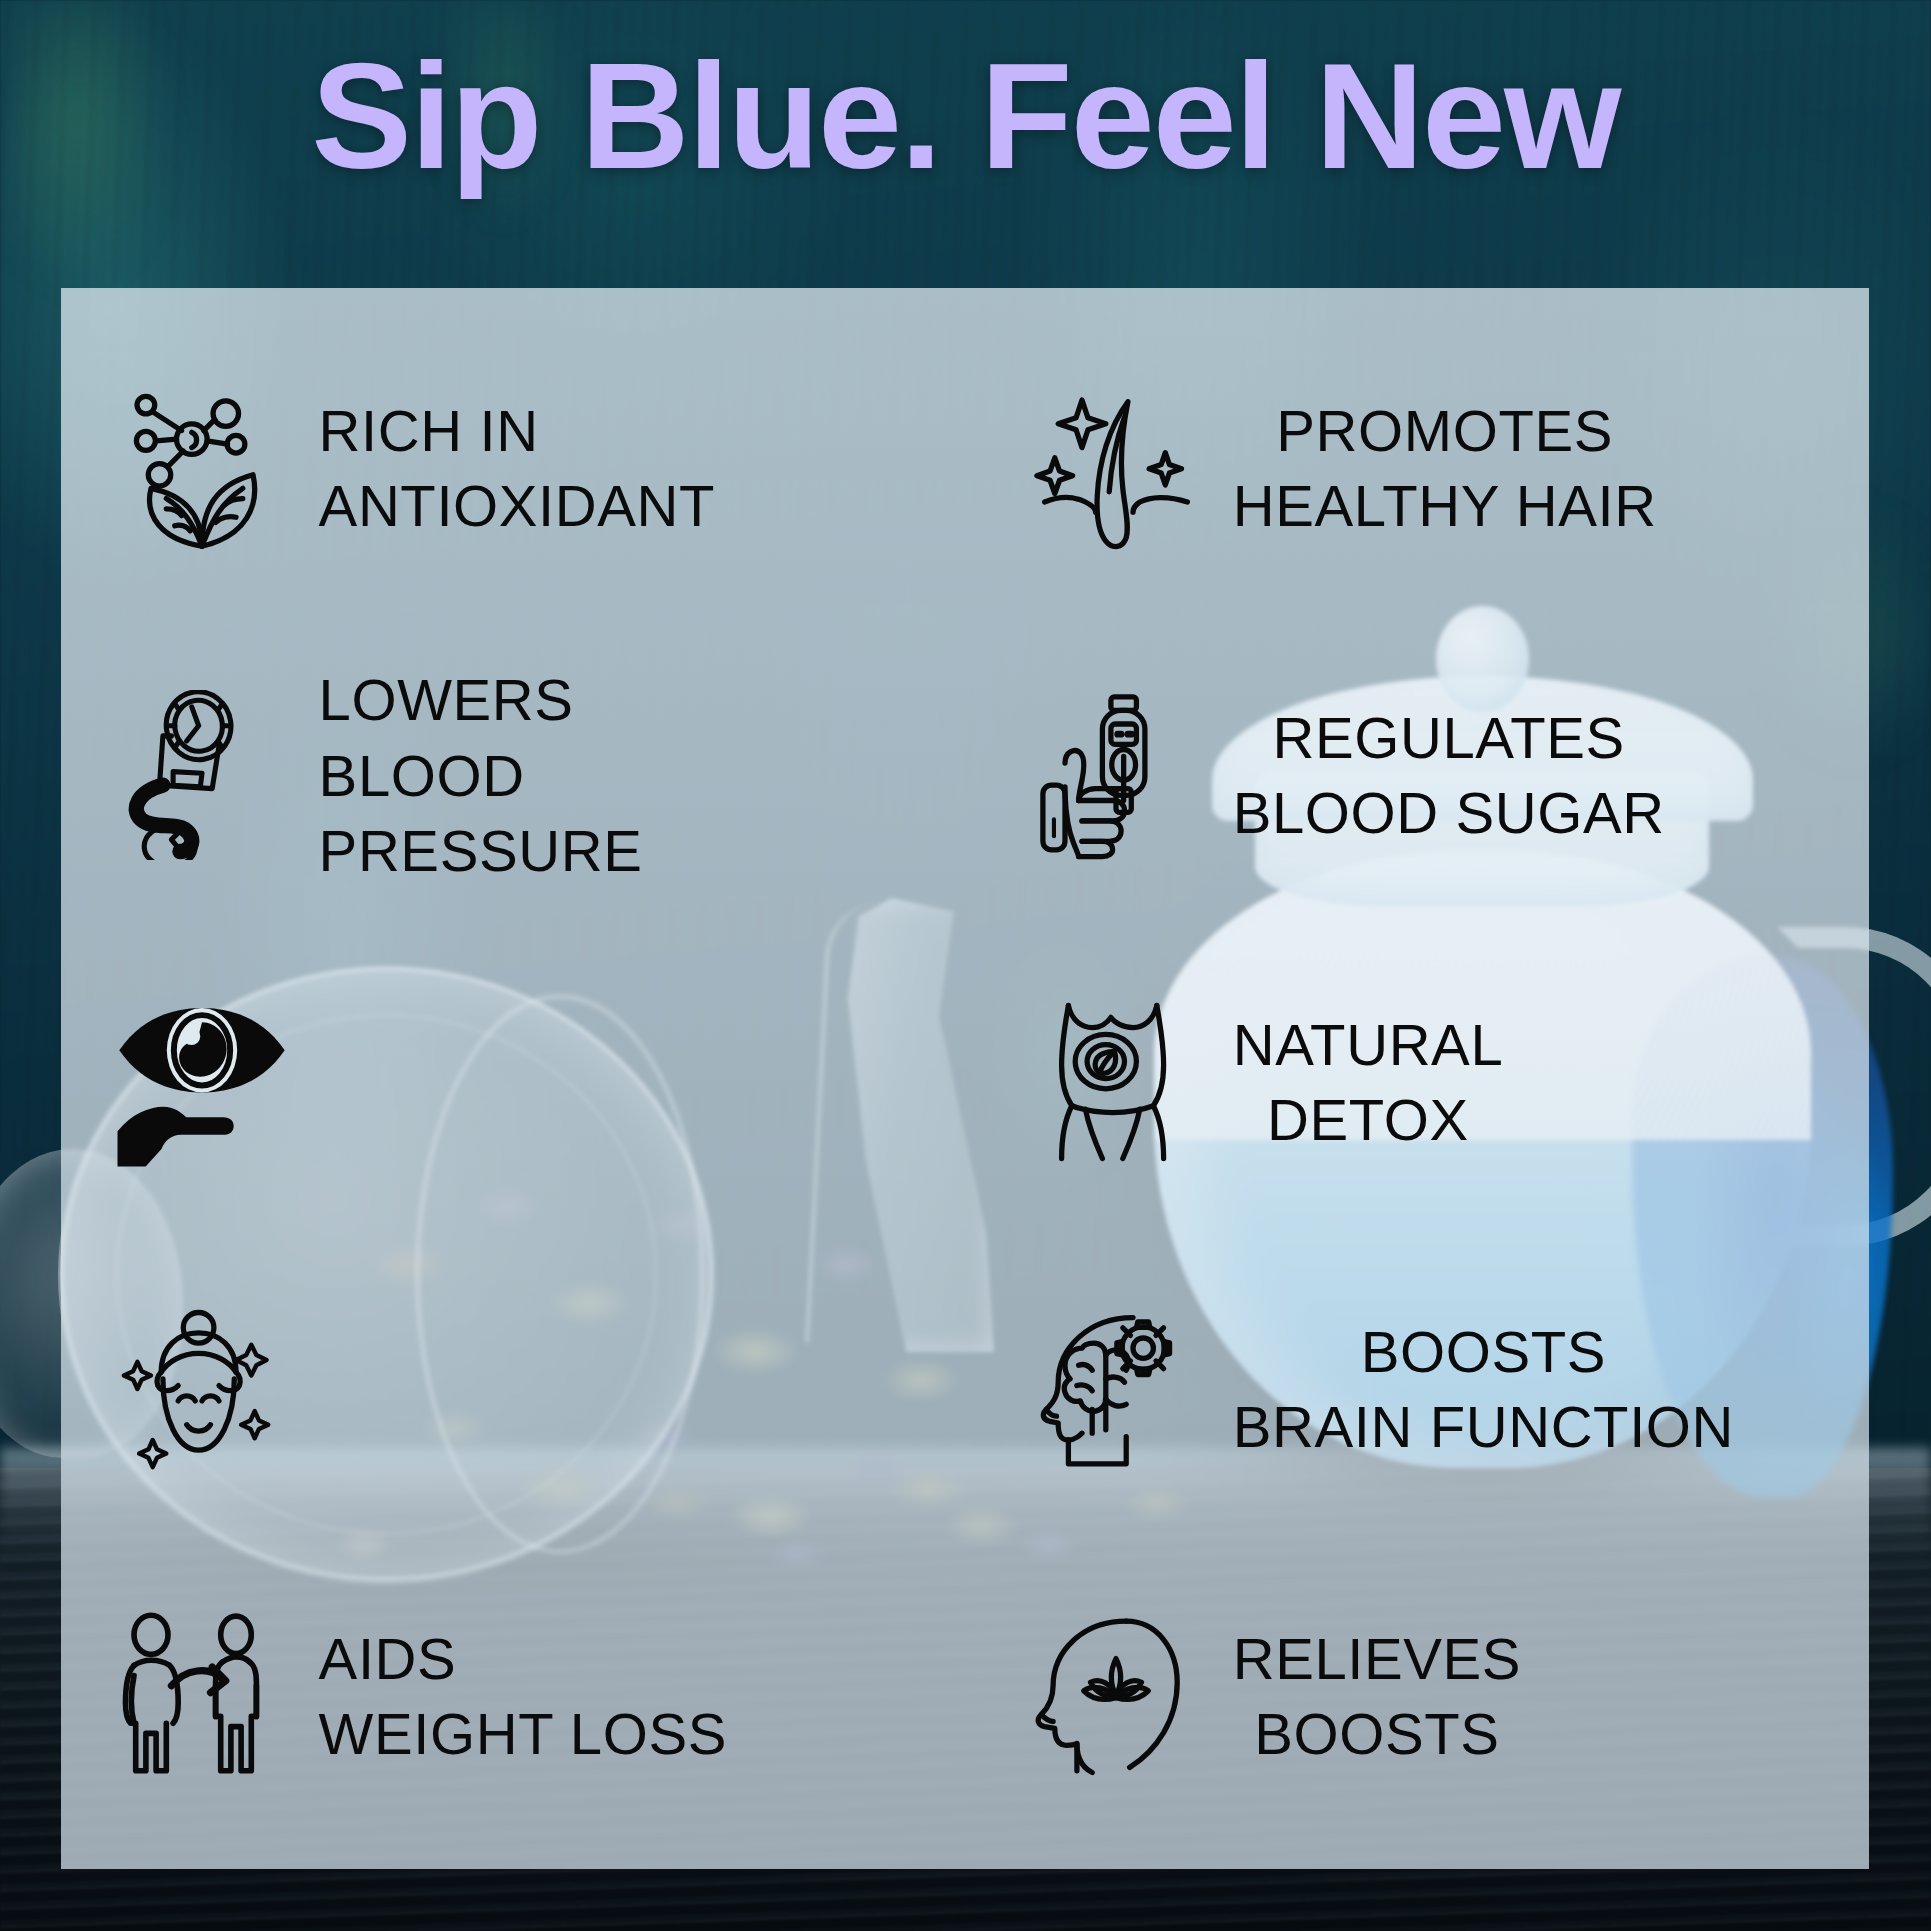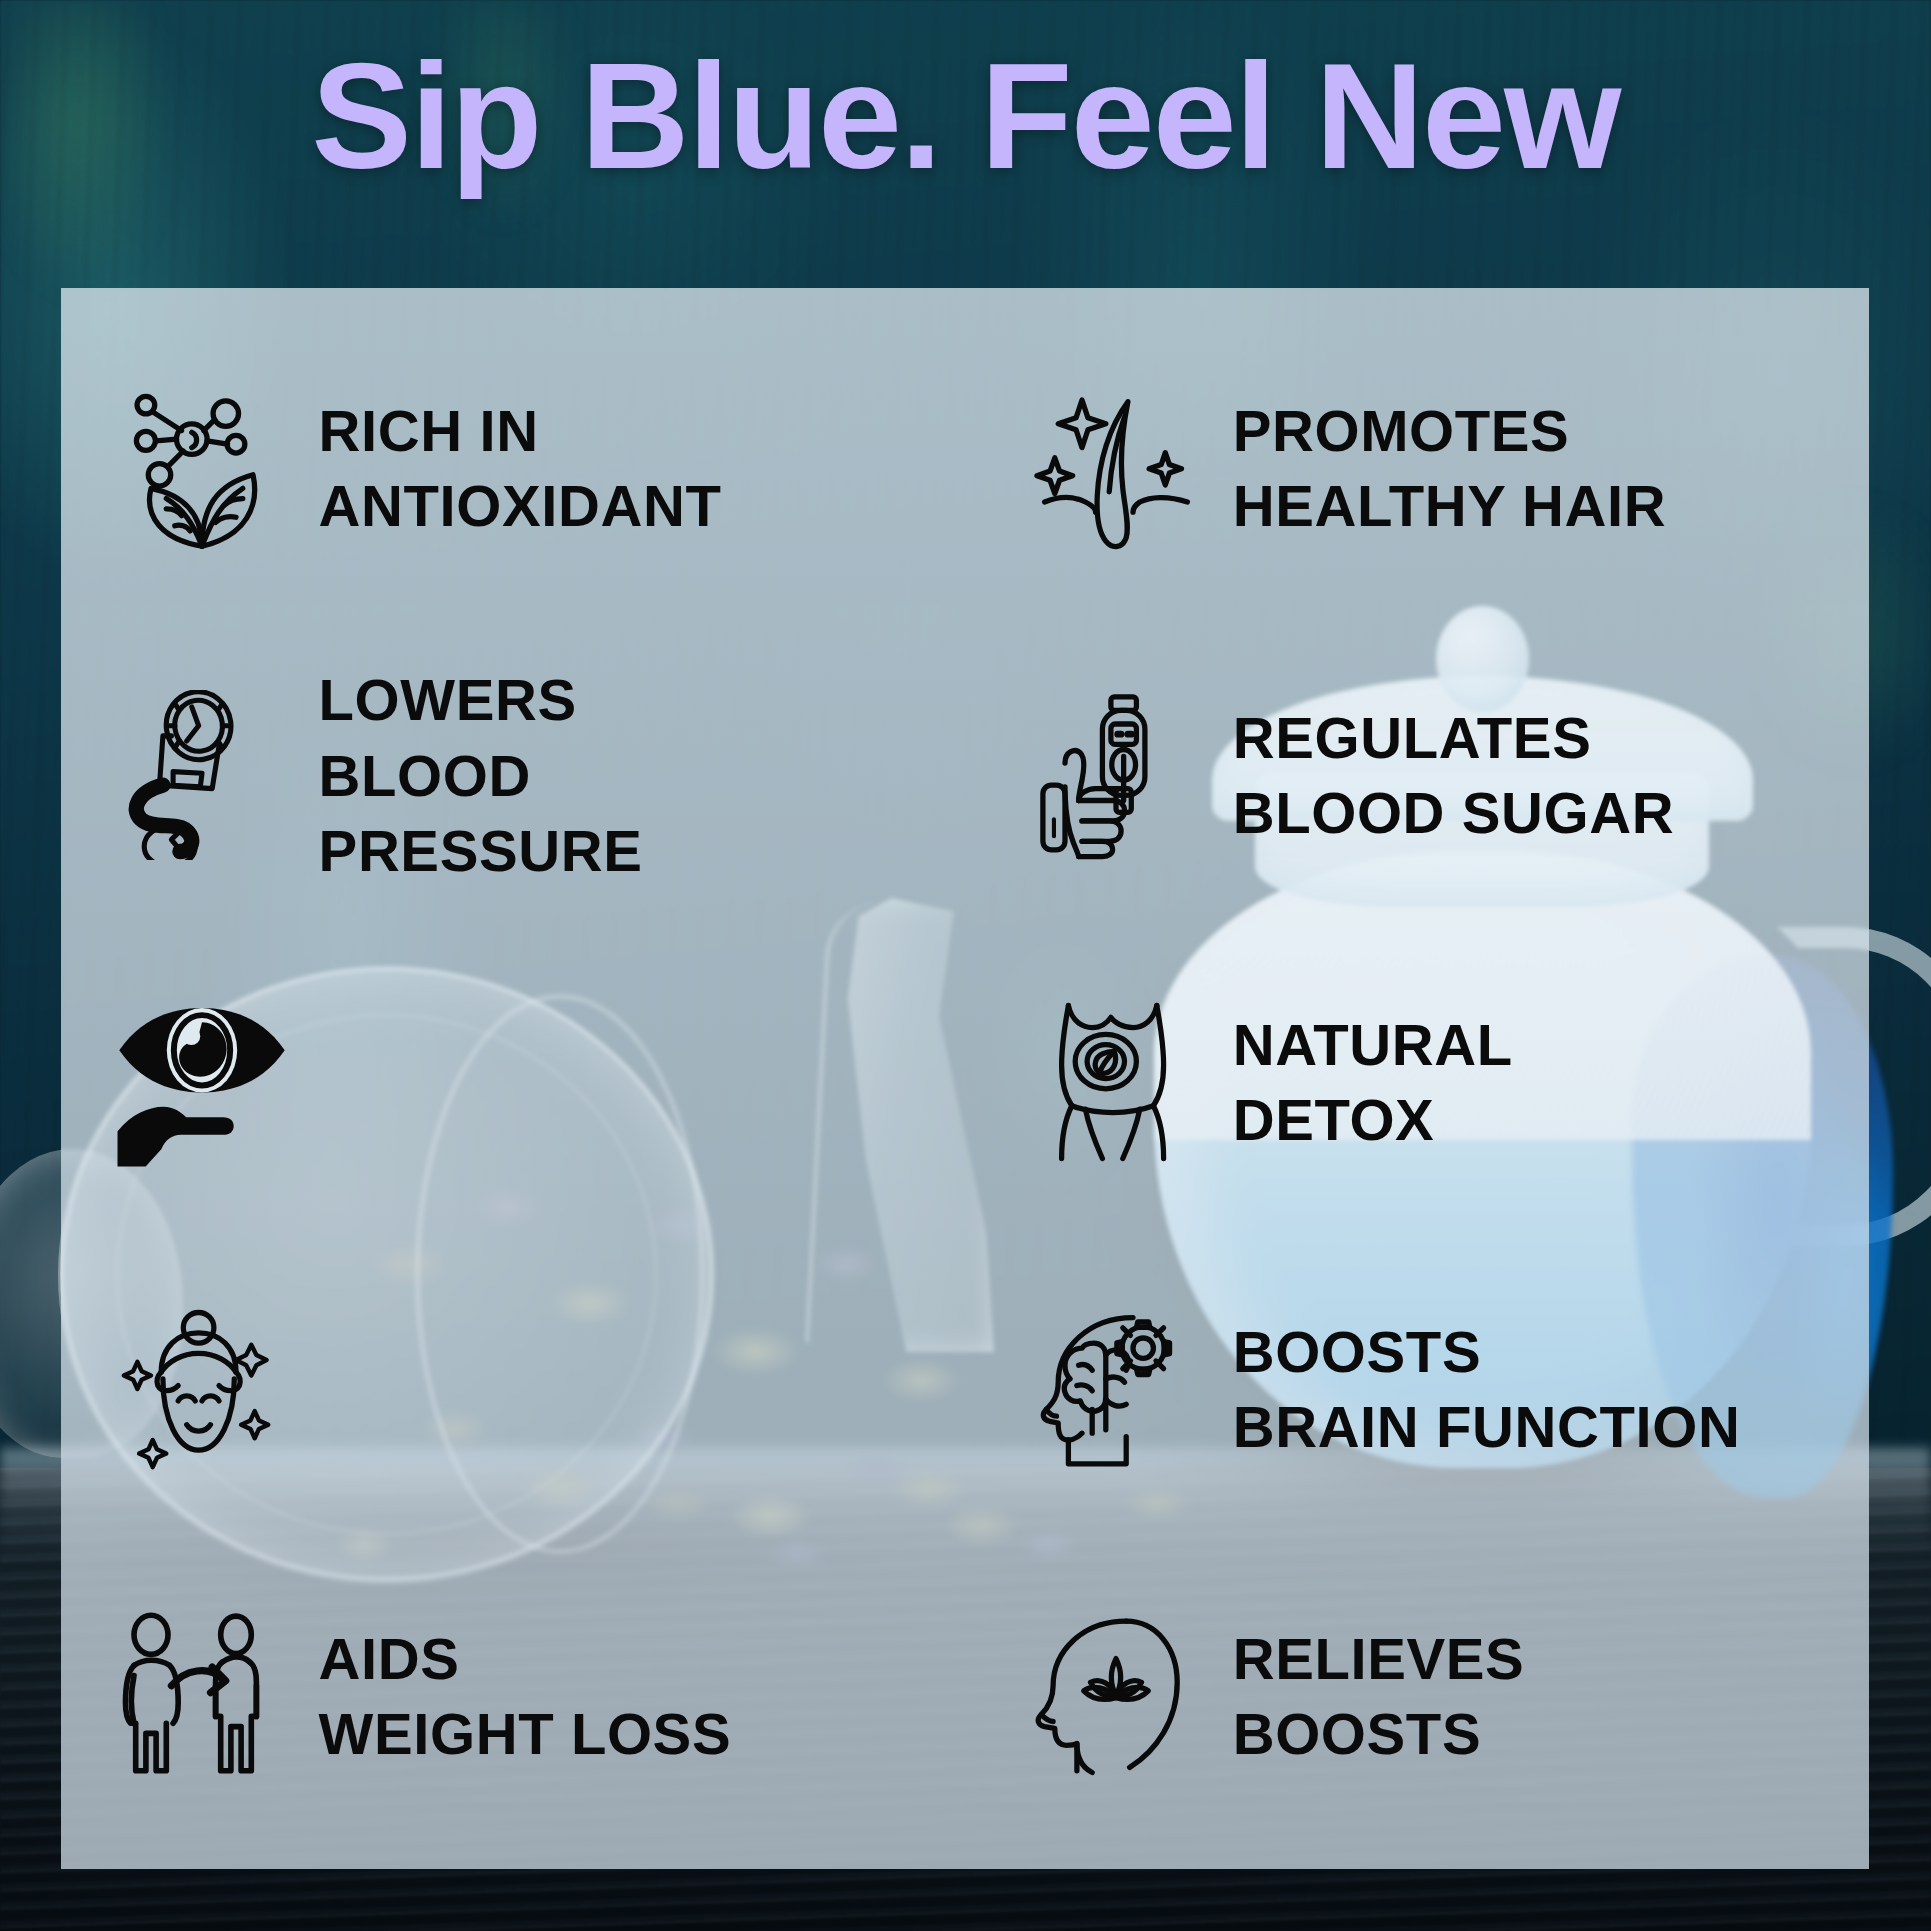--- a/index.html
+++ b/index.html
@@ -234,33 +234,33 @@
     position:absolute; left:61px; top:288px; width:1808px; height:1581px;
     display:grid;
     grid-template-columns:1fr 1fr;
     grid-template-rows:repeat(5, 1fr);
     padding:27px 9.7px 19.3px 39px;
   }
   .benefit {
     display:flex; align-items:center; gap:27px;
     padding-left:11.6px;
   }
-  .benefit.col2 { padding-left:46px; }
+  .benefit.col2 { padding-left:46px;text-align:center; }
   .bicon {
     flex:0 0 auto;
     width:180px; height:180px;
     display:flex; align-items:center; justify-content:center;
   }
   .bicon svg { display:block; }
   .btext {
     color:#0b0b0b;
     font-size:58px;
     line-height:1.30;
     letter-spacing:0.6px;
-    font-weight:700;
+    font-weight:400;
     white-space:pre-line;
   }
 </style>
 </head>
 <body>
 
 <div id="photo">
   <div class="wall"></div>
   <div class="wall-green"></div>
   <div class="wall-streaks"></div>

